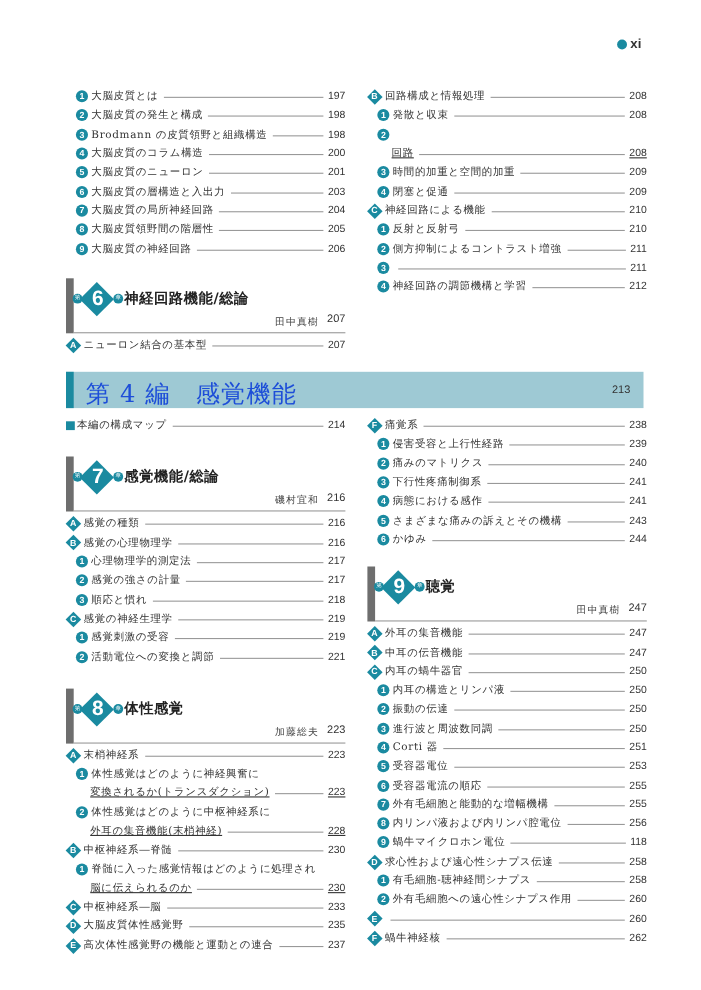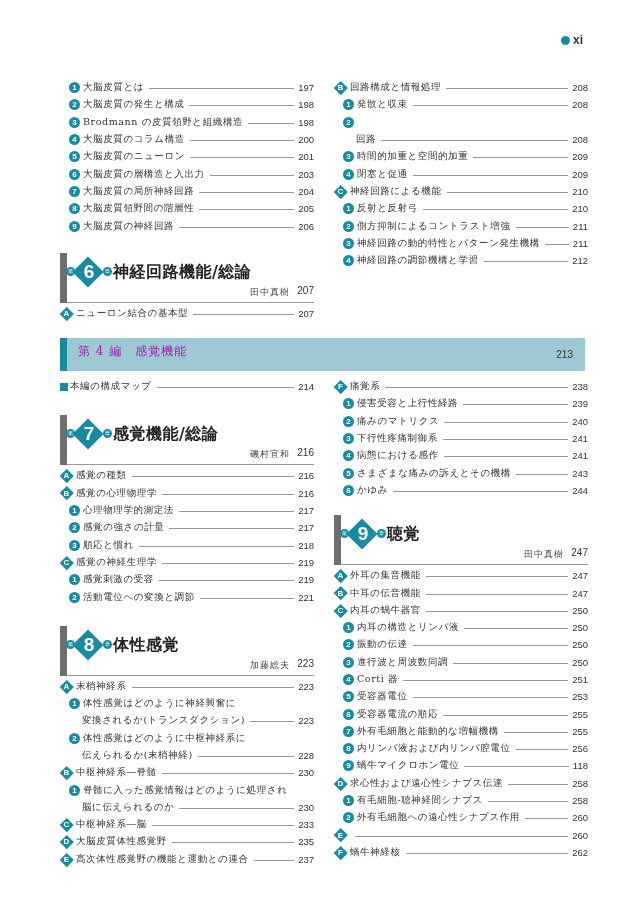--- a/index.html
+++ b/index.html
@@ -11,47 +11,47 @@
   .page-num .txt { font-family: "Liberation Sans", sans-serif; font-size: 12px; font-weight: bold; color: #333; }
 
   .col { position: absolute; }
   .col-l1 { left: 60px; top: 79px; width: 254px; }
   .col-r1 { left: 334px; top: 79px; width: 254px; }
   .col-l2 { left: 60px; top: 378px; width: 254px; }
   .col-r2 { left: 334px; top: 378px; width: 254px; }
 
   .row { display: flex; align-items: center; height: 17.3px; font-size: 9.5px; letter-spacing: 0.6px; white-space: nowrap; }
   .row.sub { padding-left: 9px; }
-  .row.cont { padding-left: 22px; }
+  .row.cont { padding-left: 22px; text-decoration: underline; }
   .row .lbl { flex: 0 0 auto; }
   .row .lead { flex: 1 1 auto; border-bottom: 1px solid #999; margin: 0 4px 0 5px; height: 0; position: relative; top: 1px; }
   .row .pg { flex: 0 0 auto; font-family: "Liberation Sans", sans-serif; font-size: 9.5px; letter-spacing: 0; color: #333; }
 
   .num-icon { display: inline-flex; align-items: center; justify-content: center; width: 11px; height: 11px; border-radius: 50%; background: #1a8aa0; color: #fff; font-family: "Liberation Sans", sans-serif; font-size: 8px; font-weight: bold; margin-right: 3px; flex: 0 0 auto; letter-spacing: 0; }
   .sec-icon { display: inline-flex; align-items: center; justify-content: center; width: 13px; height: 13px; margin-right: 3px; position: relative; flex: 0 0 auto; }
   .sec-icon::before { content: ""; position: absolute; width: 9.5px; height: 9.5px; background: #1a8aa0; transform: rotate(45deg); }
   .sec-icon span { position: relative; color: #fff; font-family: "Liberation Sans", sans-serif; font-size: 8px; font-weight: bold; letter-spacing: 0; }
   .sq-icon { display: inline-block; width: 8px; height: 8px; background: #1a8aa0; margin-right: 2px; }
 
   .chapter { position: relative; height: 50px; margin-top: 8px; }
   .chapter .bar { position: absolute; left: 0; top: 0; width: 7px; height: 50px; background: #6e6e6e; }
   .chapter .badge { position: absolute; left: 7px; top: 4px; width: 44px; height: 30px; }
   .chapter .badge .dia { position: absolute; left: 10px; top: 0; width: 22px; height: 22px; background: #1a8aa0; transform: rotate(45deg); top: 4px; }
   .chapter .badge .num { position: absolute; left: 0; width: 44px; top: 4px; text-align: center; color: #fff; font-family: "Liberation Sans", sans-serif; font-weight: bold; font-size: 19px; line-height: 22px; }
   .chapter .badge .sm { position: absolute; top: 10px; width: 9px; height: 9px; border-radius: 50%; background: #1a8aa0; color: #fff; font-size: 5px; line-height: 9px; text-align: center; }
   .chapter .badge .sm.l { left: -1px; }
   .chapter .badge .sm.r { left: 36px; }
-  .chapter .title { position: absolute; left: 53px; top: 9px; font-size: 16px; font-weight: bold; color: #222; letter-spacing: 0.5px; }
+  .chapter .title { position: absolute; left: 53px; top: 9px; font-size: 13px; font-weight: bold; color: #222; letter-spacing: 0.5px; }
   .chapter .author { position: absolute; right: 24px; top: 33px; font-size: 9px; color: #444; letter-spacing: 1px; text-align: right; }
   .chapter .apg { position: absolute; right: 0; top: 32px; font-family: "Liberation Sans", sans-serif; font-size: 10px; color: #333; }
   .chapter .rule { position: absolute; left: 7px; right: 0; bottom: 0; border-bottom: 1px solid #999; }
 
   .part-banner { position: absolute; left: 60px; top: 338px; width: 525px; height: 33px; background: #9ec9d4; }
   .part-banner .edge { position: absolute; left: 0; top: 0; width: 7px; height: 33px; background: #1a8aa0; }
-  .part-banner .title { position: absolute; left: 18px; top: 5px; font-size: 12px; color: #a21caf; letter-spacing: 1px; }
+  .part-banner .title { position: absolute; left: 18px; top: 5px; font-size: 22px; color: #1d4ed8; letter-spacing: 1px; }
   .part-banner .pg { position: absolute; right: 12px; top: 11px; font-family: Liberation Sans, sans-serif; font-size: 10px; color: #333; }
 </style>
 </head>
 <body>
 
 <div class="page-num">
   <span class="dot"></span>
   <span class="txt">xi</span>
 </div>
 
@@ -184,21 +184,20 @@
       <span class="pg">210</span>
     </div>
   <div class="row sub">
       <span class="num-icon">2</span>
       <span class="lbl">側方抑制によるコントラスト増強</span>
       <span class="lead"></span>
       <span class="pg">211</span>
     </div>
   <div class="row sub">
       <span class="num-icon">3</span>
-      <span class="lbl">神経回路の動的特性とパターン発生機構</span>
       <span class="lead"></span>
       <span class="pg">211</span>
     </div>
   <div class="row sub">
       <span class="num-icon">4</span>
       <span class="lbl">神経回路の調節機構と学習</span>
       <span class="lead"></span>
       <span class="pg">212</span>
     </div>
 </div>
@@ -313,21 +312,21 @@
   <div class="row cont">
       <span class="lbl">変換されるか(トランスダクション)</span>
       <span class="lead"></span>
       <span class="pg">223</span>
     </div>
   <div class="row sub">
       <span class="num-icon">2</span>
       <span class="lbl">体性感覚はどのように中枢神経系に</span>
     </div>
   <div class="row cont">
-      <span class="lbl">伝えられるか(末梢神経)</span>
+      <span class="lbl">外耳の集音機能(末梢神経)</span>
       <span class="lead"></span>
       <span class="pg">228</span>
     </div>
   <div class="row">
       <span class="sec-icon">
         <span>B</span>
       </span>
       <span class="lbl">中枢神経系―脊髄</span>
       <span class="lead"></span>
       <span class="pg">230</span>

